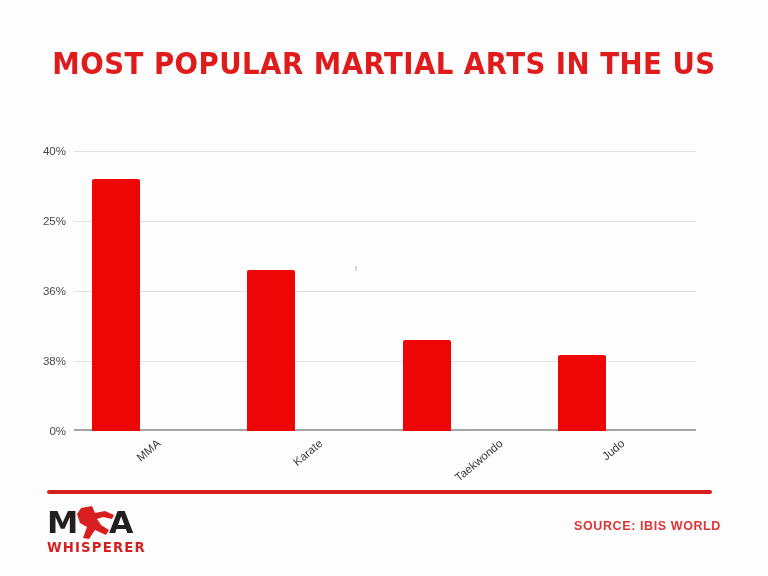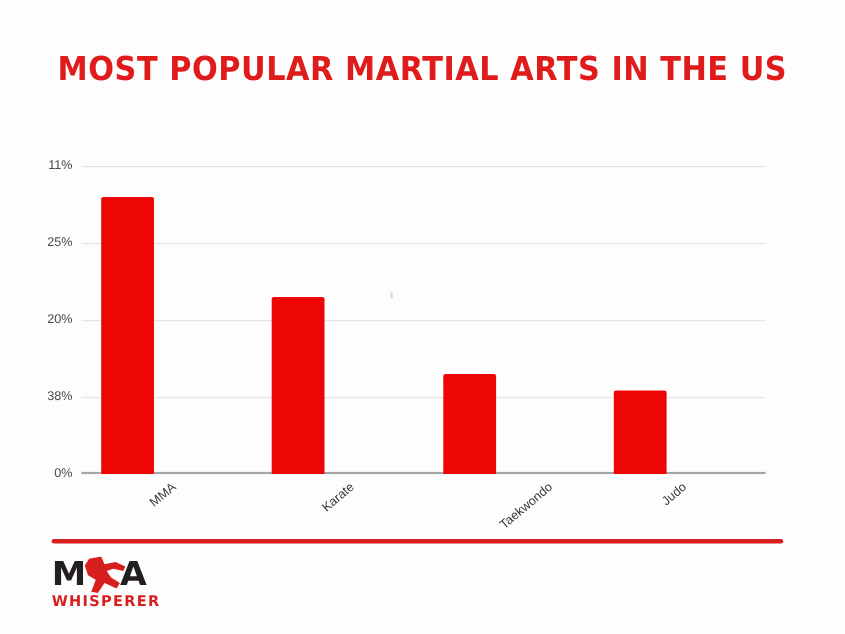--- a/index.html
+++ b/index.html
@@ -199,36 +199,37 @@
         <div class="gridline" style="top: 0px;"></div>
         <div class="bar" title="36%" style="left: 17.8825px; height: 252px; background: rgb(238, 5, 5);"></div>
         <div class="bar" title="23%" style="left: 173.382px; height: 161px; background: rgb(238, 5, 5);"></div>
         <div class="bar" title="13%" style="left: 328.882px; height: 91px; background: rgb(238, 5, 5);"></div>
         <div class="bar" title="10.8%" style="left: 484.382px; height: 75.6px; background: rgb(238, 5, 5);"></div>
       </div>
 
     <div id="yticks-layer">
         <div class="ytick-wrap" style="top: 431px;">0%</div>
         <div class="ytick-wrap" style="top: 361px;">38%</div>
-        <div class="ytick-wrap" style="top: 291px;">20%</div>
+        <div class="ytick-wrap" style="top: 291px;">36%</div>
         <div class="ytick-wrap" style="top: 221px;">25%</div>
-        <div class="ytick-wrap" style="top: 151px;">11%</div>
+        <div class="ytick-wrap" style="top: 151px;">40%</div>
       </div>
     <div id="xlabels-layer">
         <div class="xlabel" style="left: 127.882px;">MMA</div>
         <div class="xlabel" style="left: 283.382px;">Karate</div>
         <div class="xlabel" style="left: 438.882px;">Taekwondo</div>
         <div class="xlabel" style="left: 594.382px;">Judo</div>
       </div>
 
     <div class="artifact-dot"></div>
   </div>
 
   <div class="divider"></div>
 
+  <div class="footer-source">SOURCE: IBIS WORLD</div>
 
   <div class="logo">
     <div class="logo-mark">
       <span class="logo-letter l-m">M</span>
       <span class="logo-letter l-a">A</span>
       <svg class="logo-fighter" viewBox="0 0 40 34">
         <path fill="#d81f1f" d="M6 2 L17 0 L20 7 L30 5 L39 9 L37 13 L28 11 L22 13 L26 19
                  L34 24 L31 29 L20 24 L14 33 L8 32 L12 21 L5 17 L2 8 Z"></path>
         <circle cx="12" cy="6" r="3.4" fill="#d81f1f"></circle>
       </svg>

